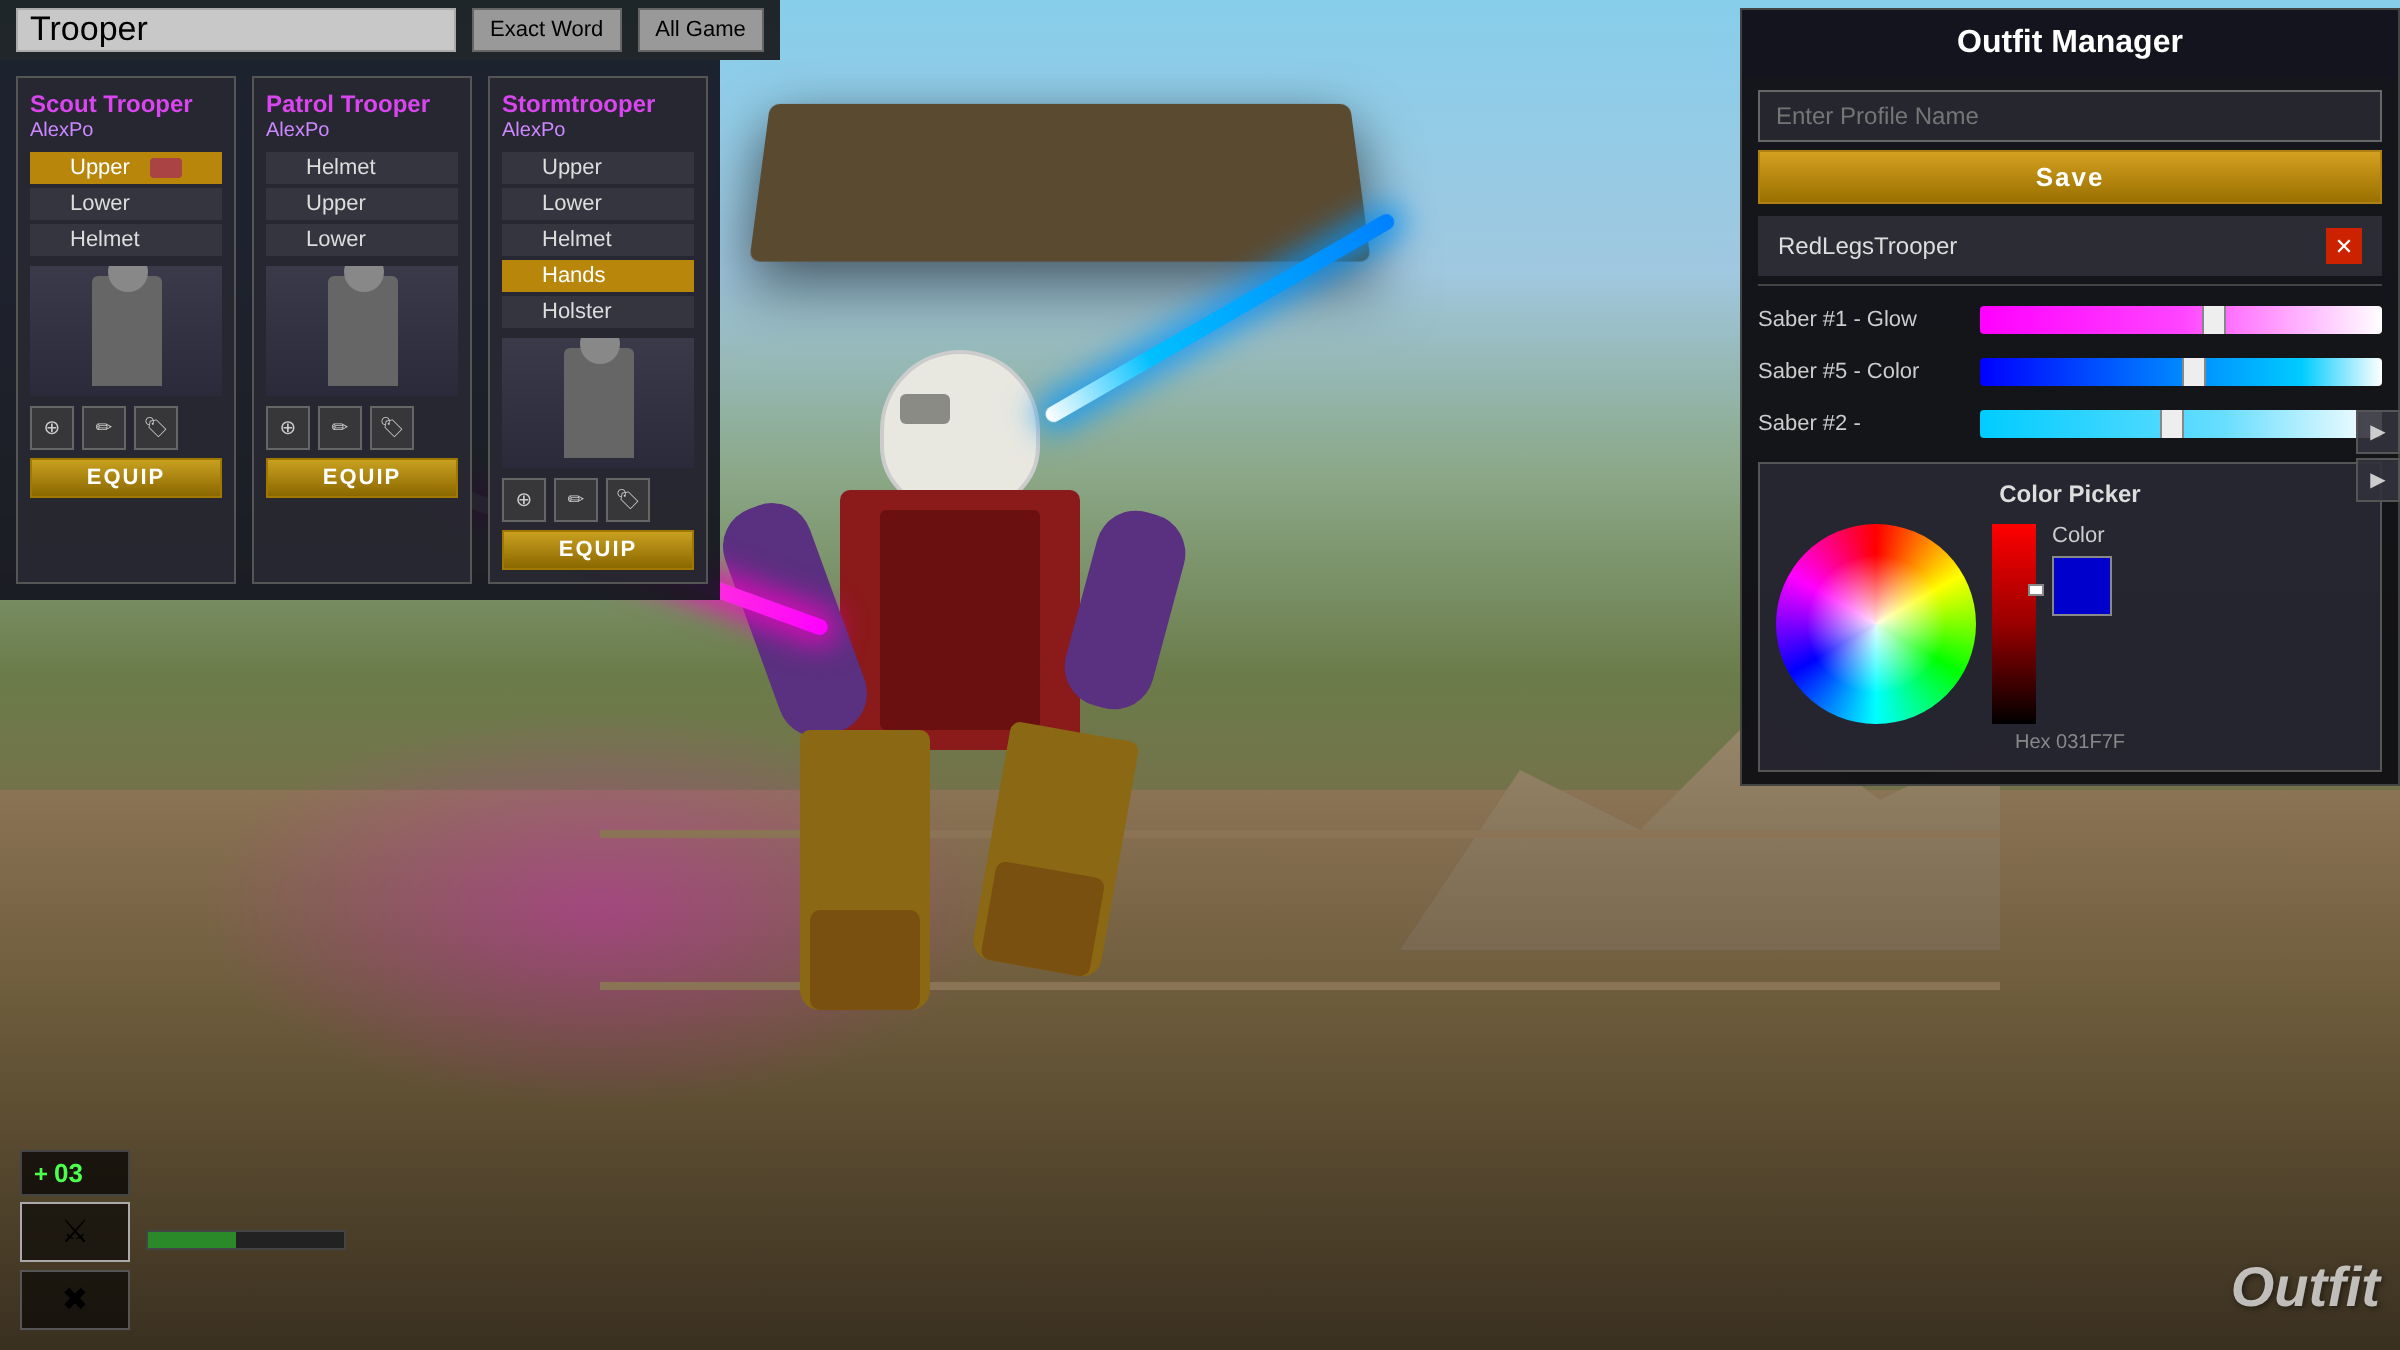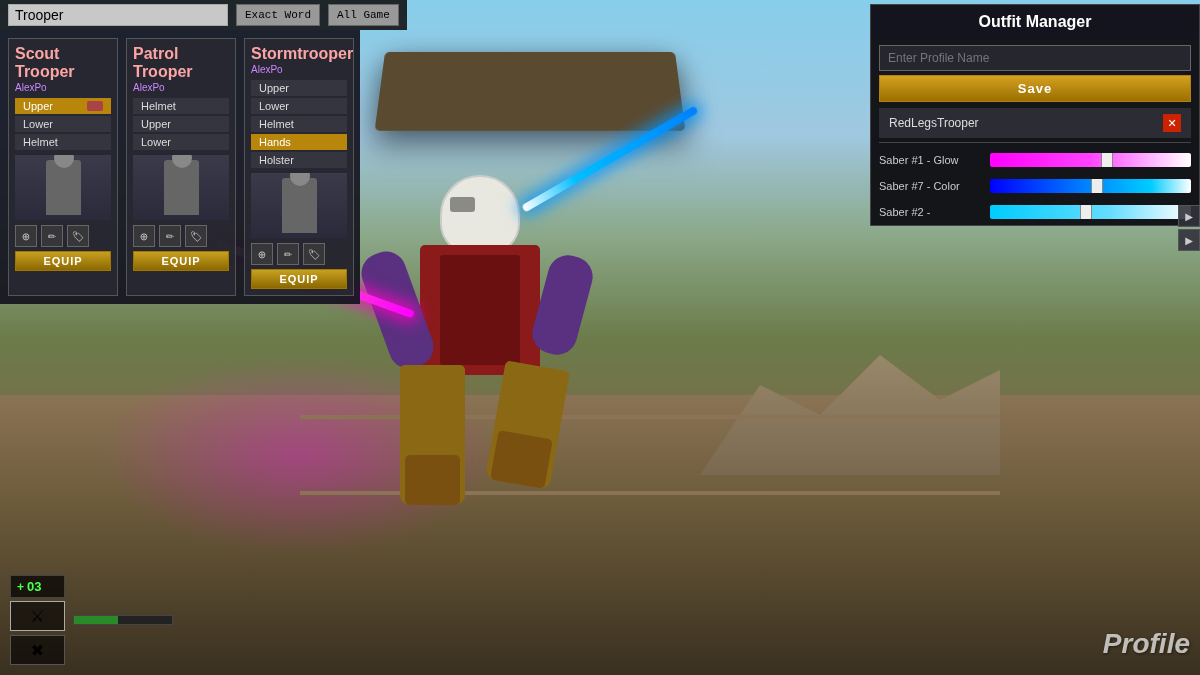--- a/index.html
+++ b/index.html
@@ -239,33 +239,32 @@
       background: #c8c8c8;
       border: 1px solid #aaa;
       height: 22px;
       padding: 0 6px;
       width: 220px;
     }
     #search-input-container input {
       background: transparent;
       border: none;
       outline: none;
-      font-size: 14px;
+      font-size: 17px;
       color: #000;
       width: 180px;
     }
     .search-btn {
       background: #999;
       border: 1px solid #666;
       color: #000;
       font-size: 11px;
       padding: 2px 8px;
       cursor: pointer;
       height: 22px;
-      font-family: Liberation Mono, monospace;
     }
 
     
     #outfit-panel {
       position: absolute;
       top: 30px;
       left: 0;
       width: 360px;
       background: rgba(20, 20, 30, 0.92);
       z-index: 50;
@@ -275,34 +274,34 @@
     }
 
     .outfit-card {
       background: rgba(40,40,50,0.95);
       border: 1px solid #555;
       padding: 6px;
       width: 110px;
       flex-shrink: 0;
     }
     .outfit-card-title {
-      font-size: 16px;
+      font-size: 12px;
       font-weight: bold;
-      color: #fca5a5;
+      color: #d946ef;
       margin-bottom: 1px;
     }
     .outfit-card-author {
       font-size: 10px;
       color: #cc88ff;
       margin-bottom: 5px;
     }
     .outfit-slot {
       font-size: 11px;
       color: #ddd;
-      padding: 2px 8px;
+      padding: 2px 20px;
       margin-bottom: 2px;
       background: rgba(60,60,70,0.7);
     }
     .outfit-slot.highlighted {
       background: #b8860b;
       color: #fff;
     }
     .outfit-slot-with-icon {
       display: flex;
       align-items: center;
@@ -831,38 +830,55 @@
   <div class="saber-row">
     <span class="saber-label">Saber #1 - Glow</span>
     <div class="saber-slider-container">
       <div class="saber-slider-track magenta2">
         <div class="slider-handle h2"></div>
       </div>
     </div>
   </div>
 
   <div class="saber-row">
-    <span class="saber-label">Saber #7 - Color</span>
+    <span class="saber-label">Saber #5 - Color</span>
     <div class="saber-slider-container">
       <div class="saber-slider-track blue">
         <div class="slider-handle h3"></div>
       </div>
     </div>
   </div>
 
   <div class="saber-row">
     <span class="saber-label">Saber #2 - </span>
     <div class="saber-slider-container">
       <div class="saber-slider-track cyan">
         <div class="slider-handle h4"></div>
       </div>
     </div>
   </div>
 
   
+  <div id="color-picker-section">
+    <div class="color-picker-title">Color Picker</div>
+    <div class="color-picker-inner">
+      <div class="color-wheel"></div>
+      <div class="color-gradient-bar">
+        <div class="gradient-bar-handle"></div>
+      </div>
+      <div class="color-label-section">
+        <span class="color-label">Color</span>
+        <div class="color-preview-box"></div>
+      </div>
+    </div>
+    <div class="hex-label">
+      <span>Hex</span>
+      <span>031F7F</span>
+    </div>
+  </div>
 </div>
 
 <div class="right-icons">
   <div class="right-icon-btn">▶</div>
   <div class="right-icon-btn">▶</div>
 </div>
 
 <div id="hud-bottom">
   <div class="hud-vertical">
     <div class="hud-counter">
@@ -872,13 +888,13 @@
     <div class="hud-weapons">
       <div class="weapon-slot active">⚔</div>
       <div class="weapon-slot">✖</div>
     </div>
   </div>
   <div class="health-bar">
     <div class="health-fill"></div>
   </div>
 </div>
 
-<div id="watermark">Profile</div>
+<div id="watermark">Outfit</div>
 
 </body></html>

